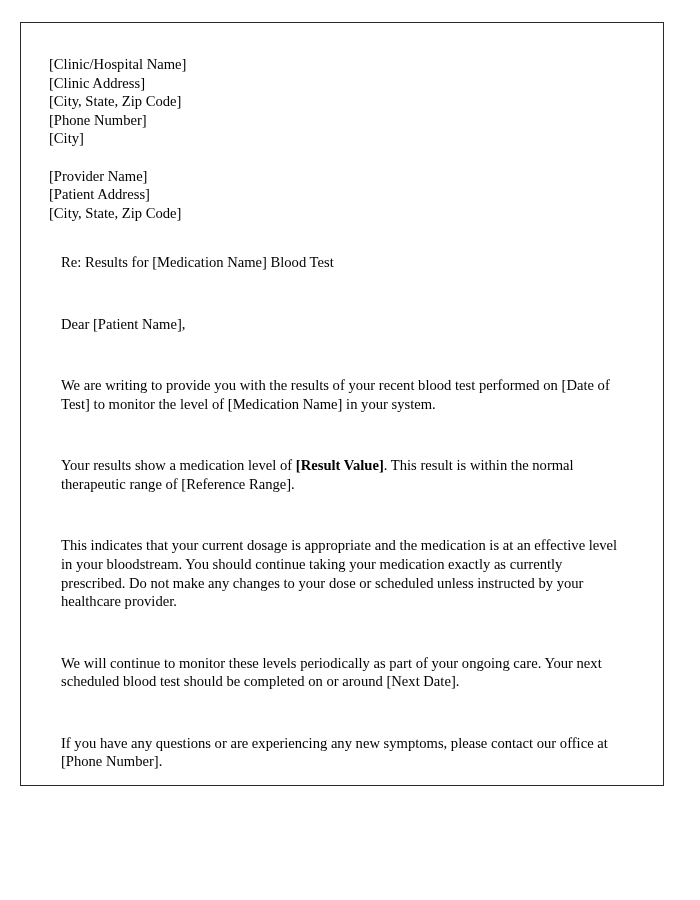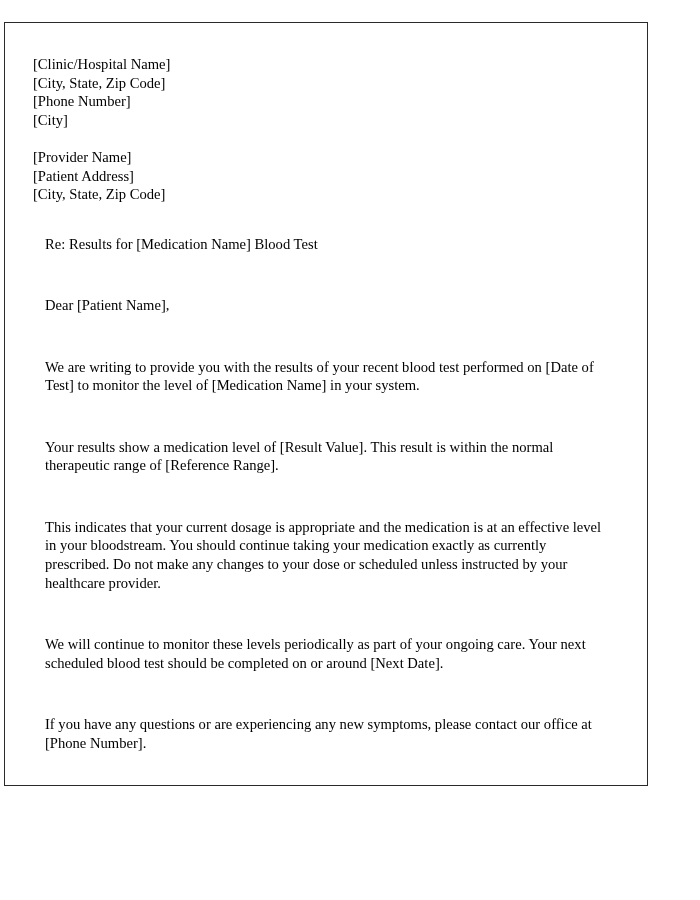--- a/index.html
+++ b/index.html
@@ -8,21 +8,21 @@
     background: #ffffff;
   }
   body {
     width: 700px;
     height: 900px;
     font-family: "Liberation Serif", serif;
     color: #000000;
   }
   .page {
     position: absolute;
-    left: 4px;
+    left: 20px;
     top: 22px;
     width: 644px;
     height: 764px;
     border: 1px solid #2a2a2a;
     box-sizing: border-box;
     background: #ffffff;
     overflow: hidden;
   }
   .content {
     padding: 32px 28px 0 28px;
@@ -34,30 +34,31 @@
   }
   .line {
     white-space: pre-wrap;
   }
   .gap-md { height: 19px; }
   .para {
     margin: 12px;
     text-align: left;
   }
   .para + .spacer { height: 19px; }
-  b, .bold { font-weight: normal; text-align: center; }
+  b, .bold { font-weight: bold; text-align: center; }
 </style>
 </head>
 <body>
 
 <div class="page">
   <div class="content">
 
     <div class="block">
       <div class="line">[Clinic/Hospital Name]</div>
+      <div class="line">[Clinic Address]</div>
       <div class="line">[City, State, Zip Code]</div>
       <div class="line">[Phone Number]</div>
       <div class="line">[City]</div>
     </div>
 
     <div class="gap-md"></div>
 
     <div class="block">
       <div class="line">[Provider Name]</div>
       <div class="line">[Patient Address]</div>

